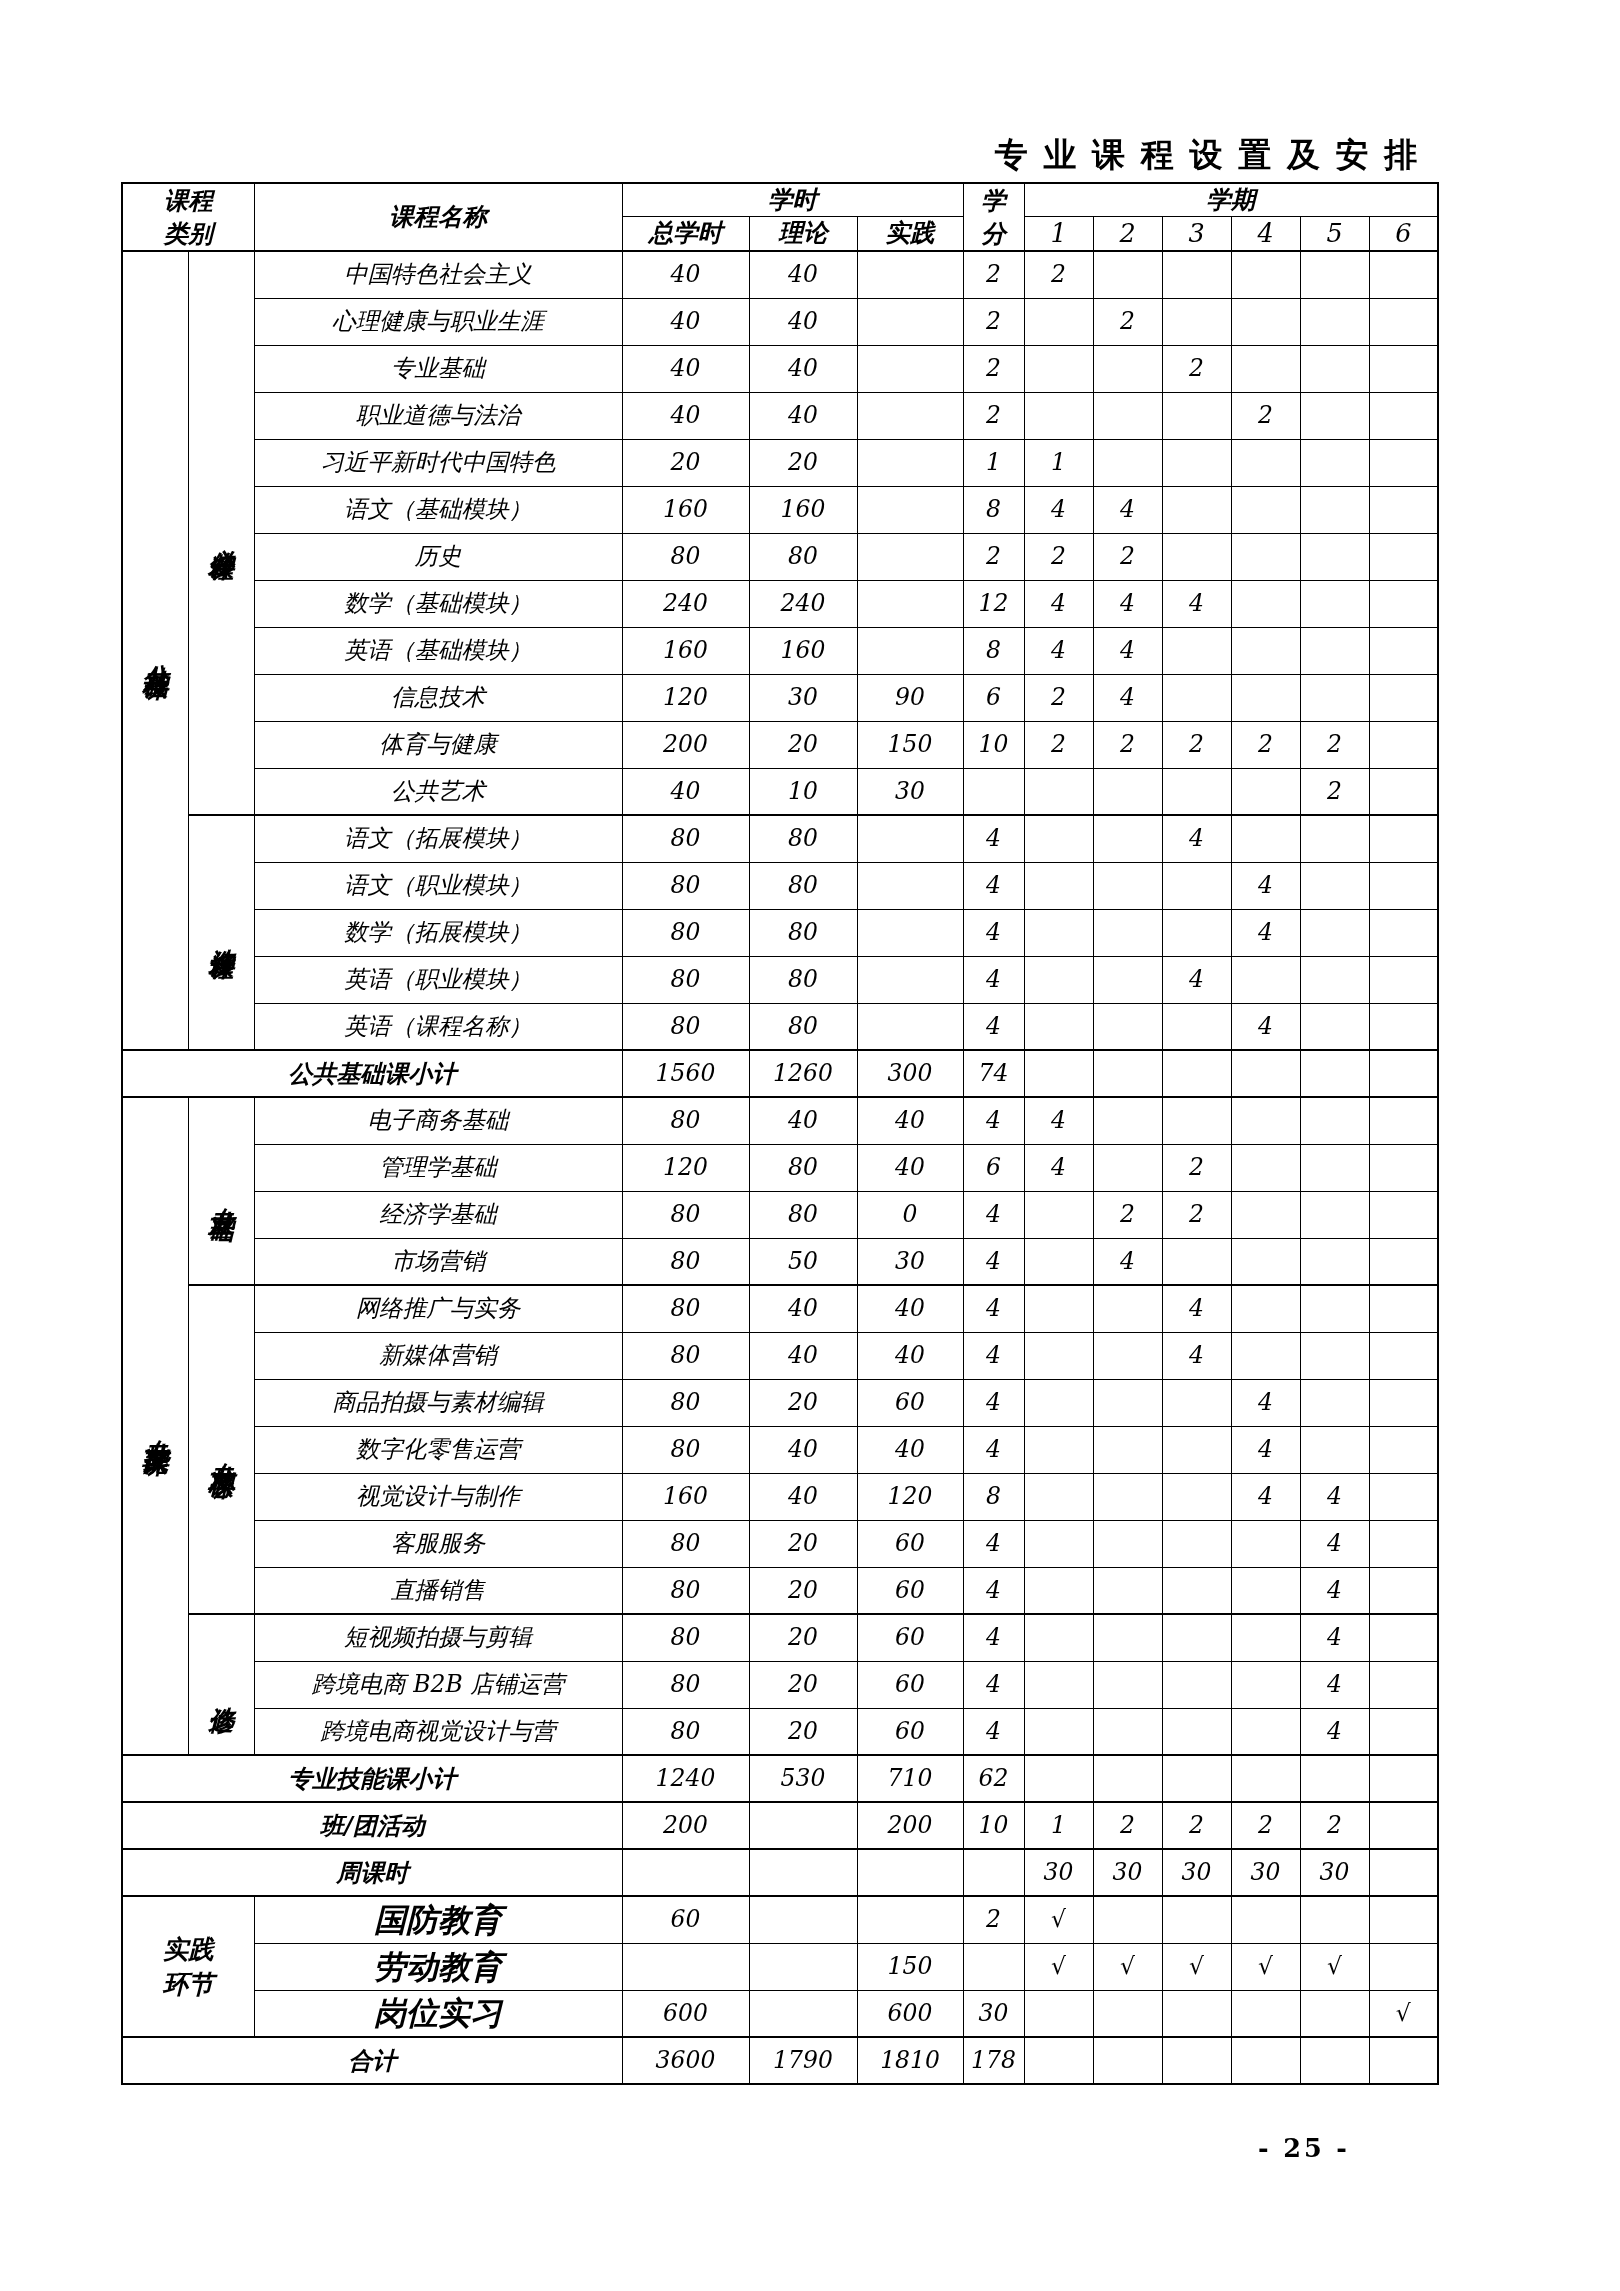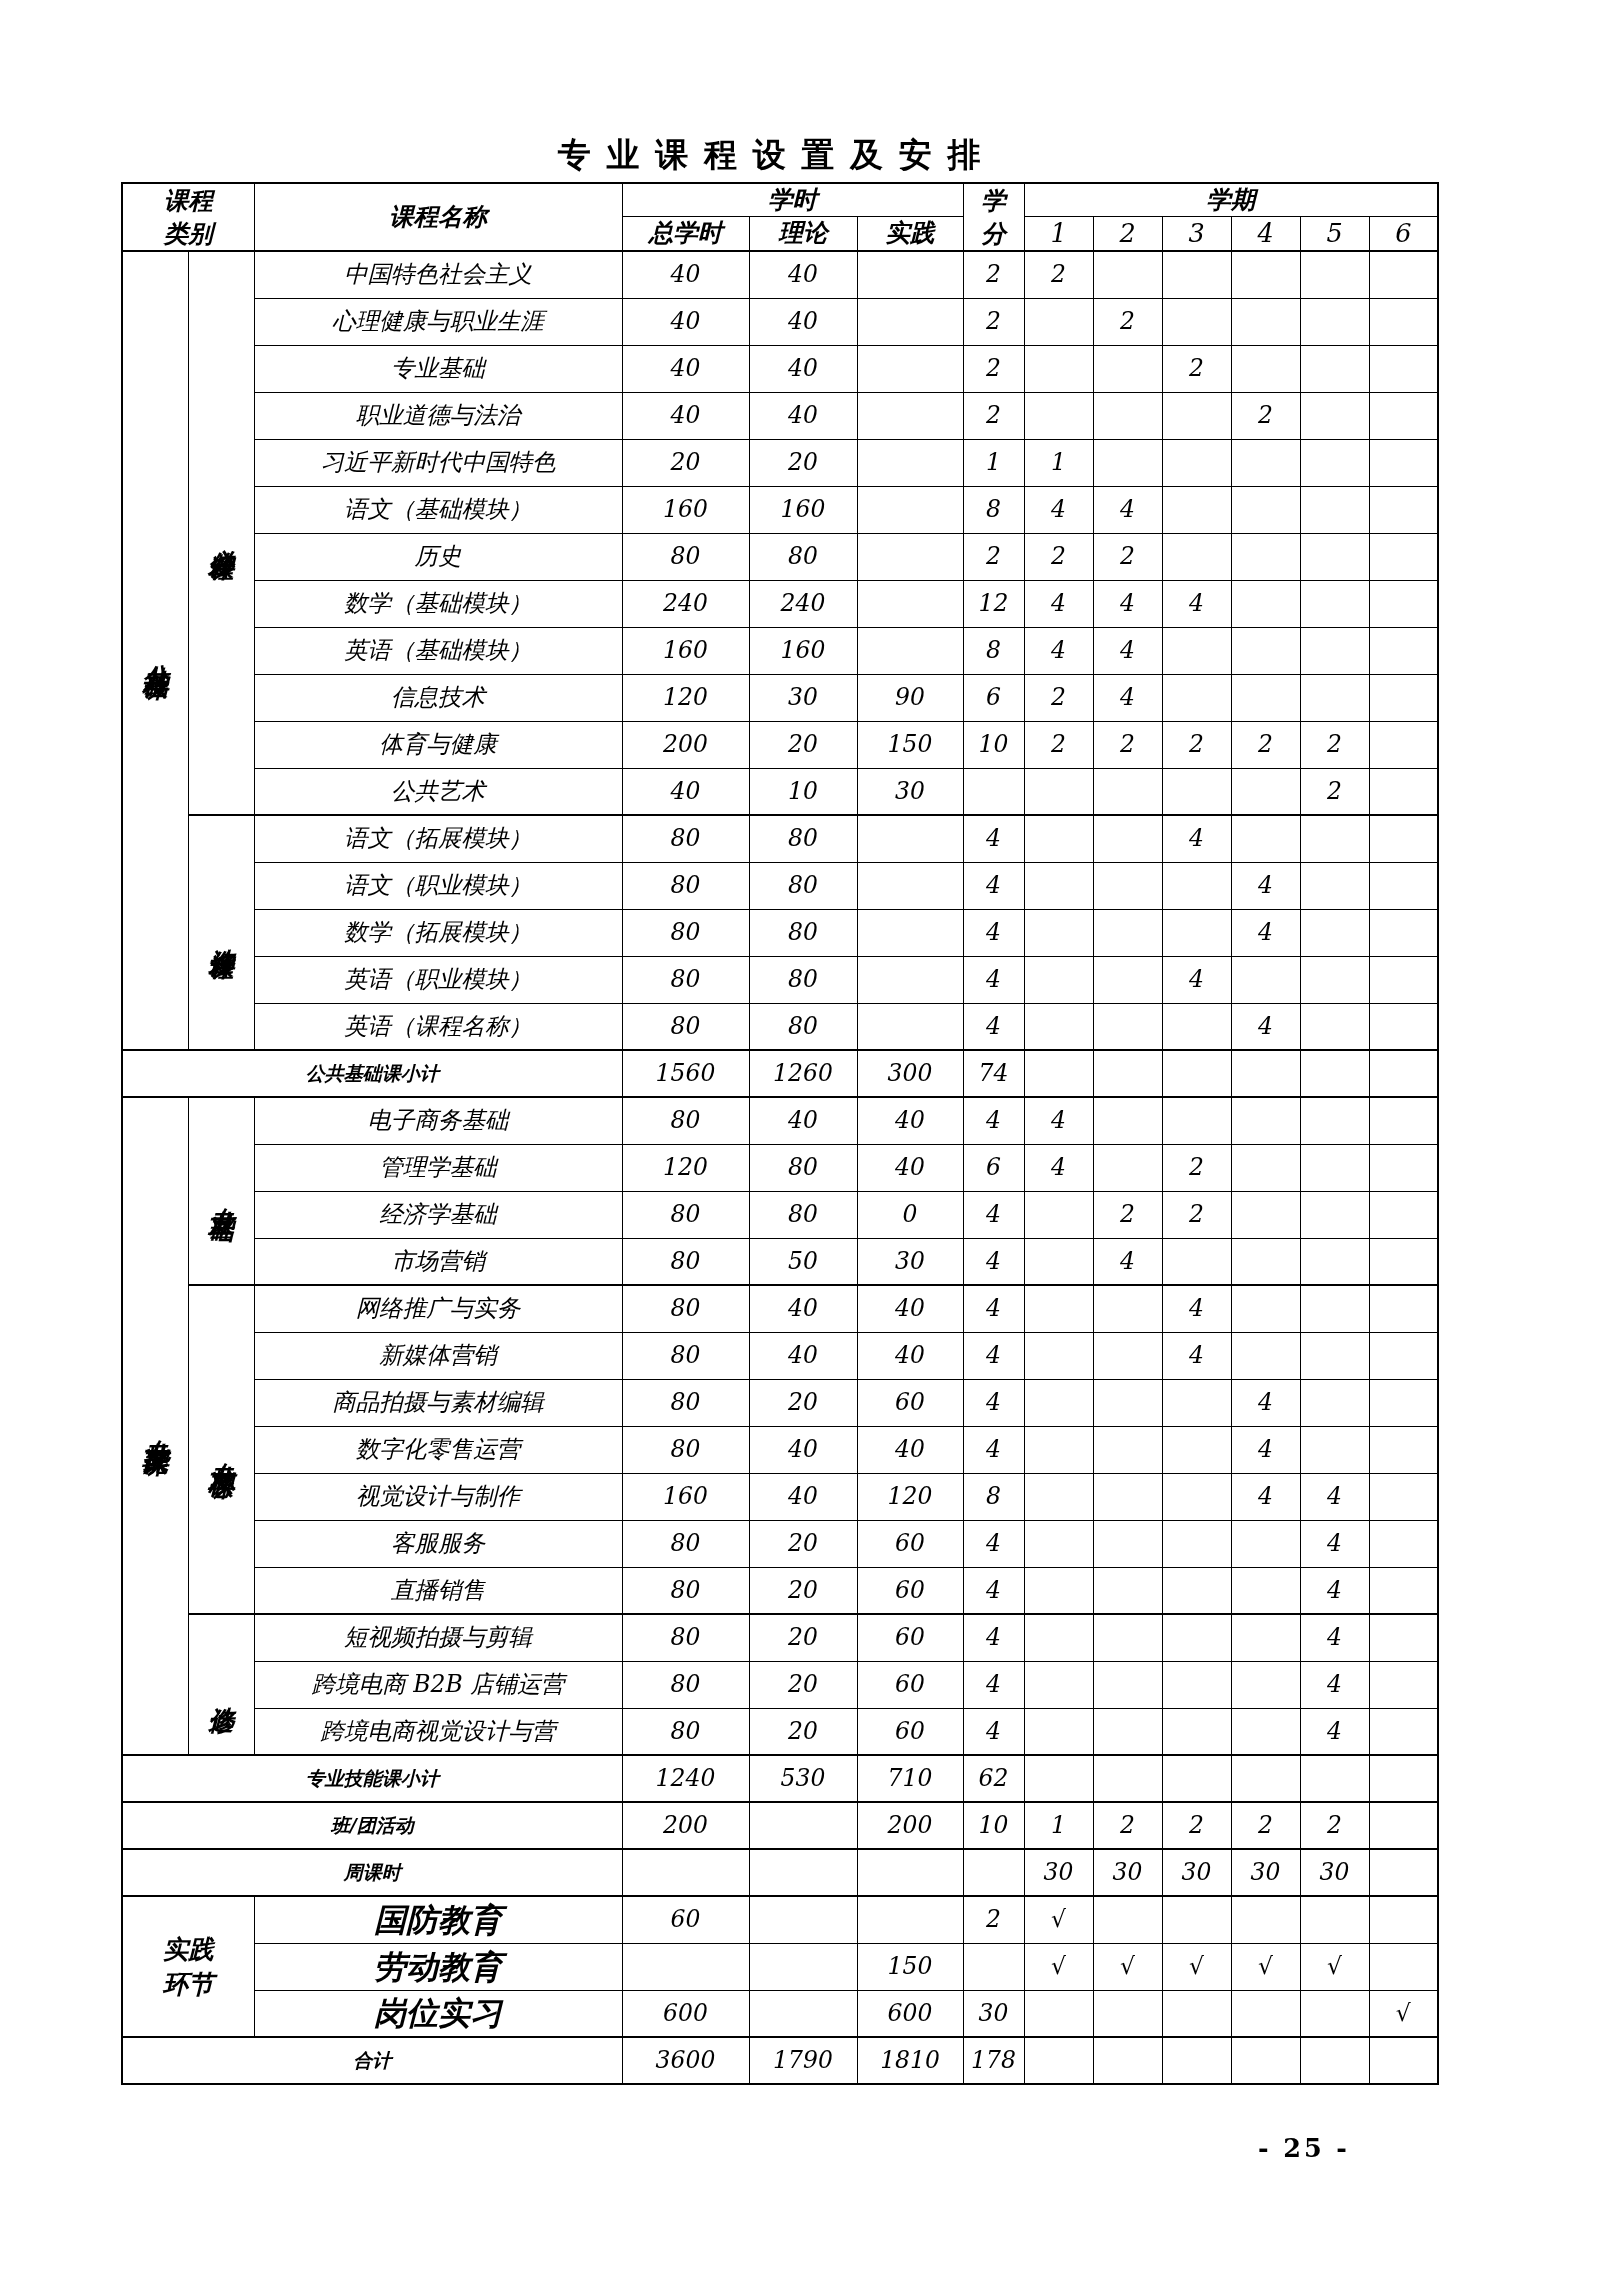--- a/index.html
+++ b/index.html
@@ -1,37 +1,37 @@
 <!DOCTYPE html>
 <html><head>
 <meta charset="utf-8">
 <style>
   html,body{margin:0;padding:0;}
   body{
     width:1620px;height:2292px;background:#ffffff;position:relative;
     font-family:"DejaVu Serif","Liberation Serif",serif;color:#000;
   }
   .title{
-    position:absolute;top:133px;left:121px;width:1312px;text-align:center;
+    position:absolute;top:133px;left:121px;width:1312px;text-align:right;
     font-size:33px;font-weight:bold;letter-spacing:15.7px;white-space:nowrap;
   }
   table{
     position:absolute;left:121px;top:182px;width:1312px;
     border-collapse:collapse;table-layout:fixed;border:2px solid #000;font-style:italic;
   }
   td{
     border:1px solid #000;text-align:center;vertical-align:middle;
     font-size:23.5px;padding:0;overflow:hidden;line-height:1.25;
   }
   tr{height:47px;}
   tr.hd{height:32px;}
   tr.hd td{font-weight:bold;font-size:24.5px;}
   tr.hd td.num{font-weight:normal;font-size:25.5px;}
   tr.tb td{border-top:2px solid #000;}
-  .sum{font-weight:bold;font-size:19px;}
+  .sum{font-weight:bold;font-size:24px;}
   .pname{font-weight:bold;font-size:32px;}
   .vert{
     writing-mode:vertical-rl;text-orientation:upright;
     font-weight:bold;font-size:25.5px;letter-spacing:2.9px;line-height:1.05;
   }
   .wrap2{display:inline-block;width:2.15em;line-height:1.35;}
   .wrap1{display:inline-block;width:1.1em;line-height:1.35;}
   .pbold{font-weight:bold;font-size:25.5px;text-align:center;}
   .pageno{
     position:absolute;top:2133px;left:1258px;font-size:25.5px;letter-spacing:2.9px;font-weight:bold;

